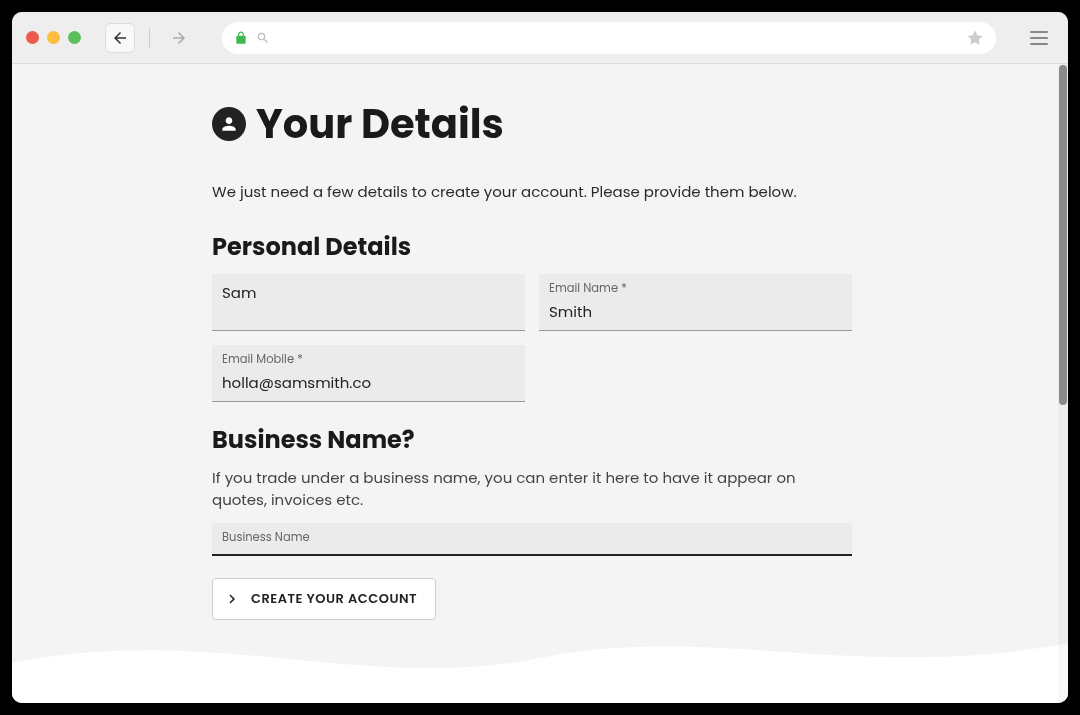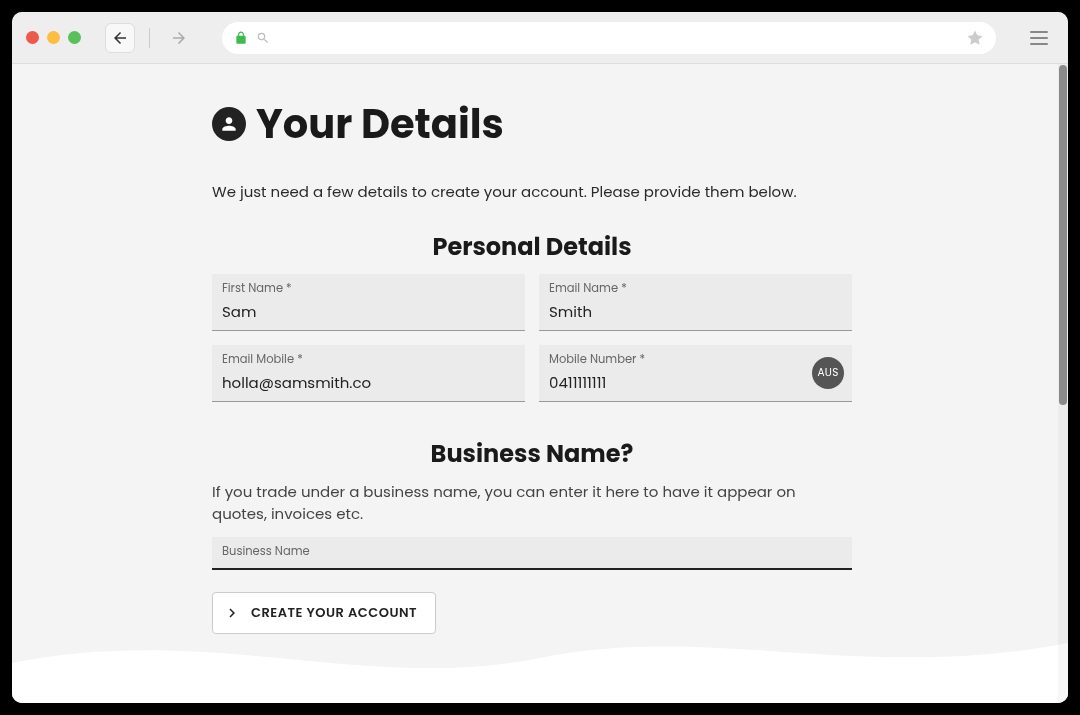--- a/index.html
+++ b/index.html
@@ -142,21 +142,20 @@
       font-size: 15px;
       color: #2a2a2a;
       margin-bottom: 26px;
       margin-top: 26px;
     }
     .section-title {
       font-size: 24px;
       font-weight: 700;
       color: #1a1a1a;
       margin-bottom: 10px;
-      text-align: center;
     }
     .section-desc {
       font-size: 15px;
       color: #444;
       margin-bottom: 12px;
       line-height: 1.45;
     }
     .form-grid {
       display: grid;
       grid-template-columns: 1fr 1fr;
@@ -284,35 +283,29 @@
               <path d="M12 12c2.21 0 4-1.79 4-4s-1.79-4-4-4-4 1.79-4 4 1.79 4 4 4zm0 2c-2.67 0-8 1.34-8 4v2h16v-2c0-2.66-5.33-4-8-4z" fill="#fff"></path>
             </svg>
         </div>
         <h1 class="page-title">Your Details</h1>
       </div>
       <p class="page-subtitle">We just need a few details to create your account. Please provide them below.</p>
 
       <h2 class="section-title">Personal Details</h2>
       <div class="form-grid">
         <div class="field">
-          <span class="field-label">First Name *</span>
           <input class="field-value" value="Sam" style="">
         </div>
         <div class="field">
           <span class="field-label">Email Name *</span>
           <input class="field-value" value="Smith" style="">
         </div>
         <div class="field">
           <span class="field-label">Email Mobile *</span>
           <input class="field-value" value="holla@samsmith.co" style="">
-        </div>
-        <div class="field">
-          <span class="field-label">Mobile Number *</span>
-          <input class="field-value" style="width: calc(100% - 40px);" value="0411111111">
-          <span class="chip">AUS</span>
         </div>
         <div></div>
       </div>
 
       <div class="biz-section">
         <h2 class="section-title">Business Name?</h2>
         <p class="section-desc">If you trade under a business name, you can enter it here to have it appear on quotes, invoices etc.</p>
         <div class="field field-focused full-field">
           <span class="field-label">Business Name</span>
         </div>

